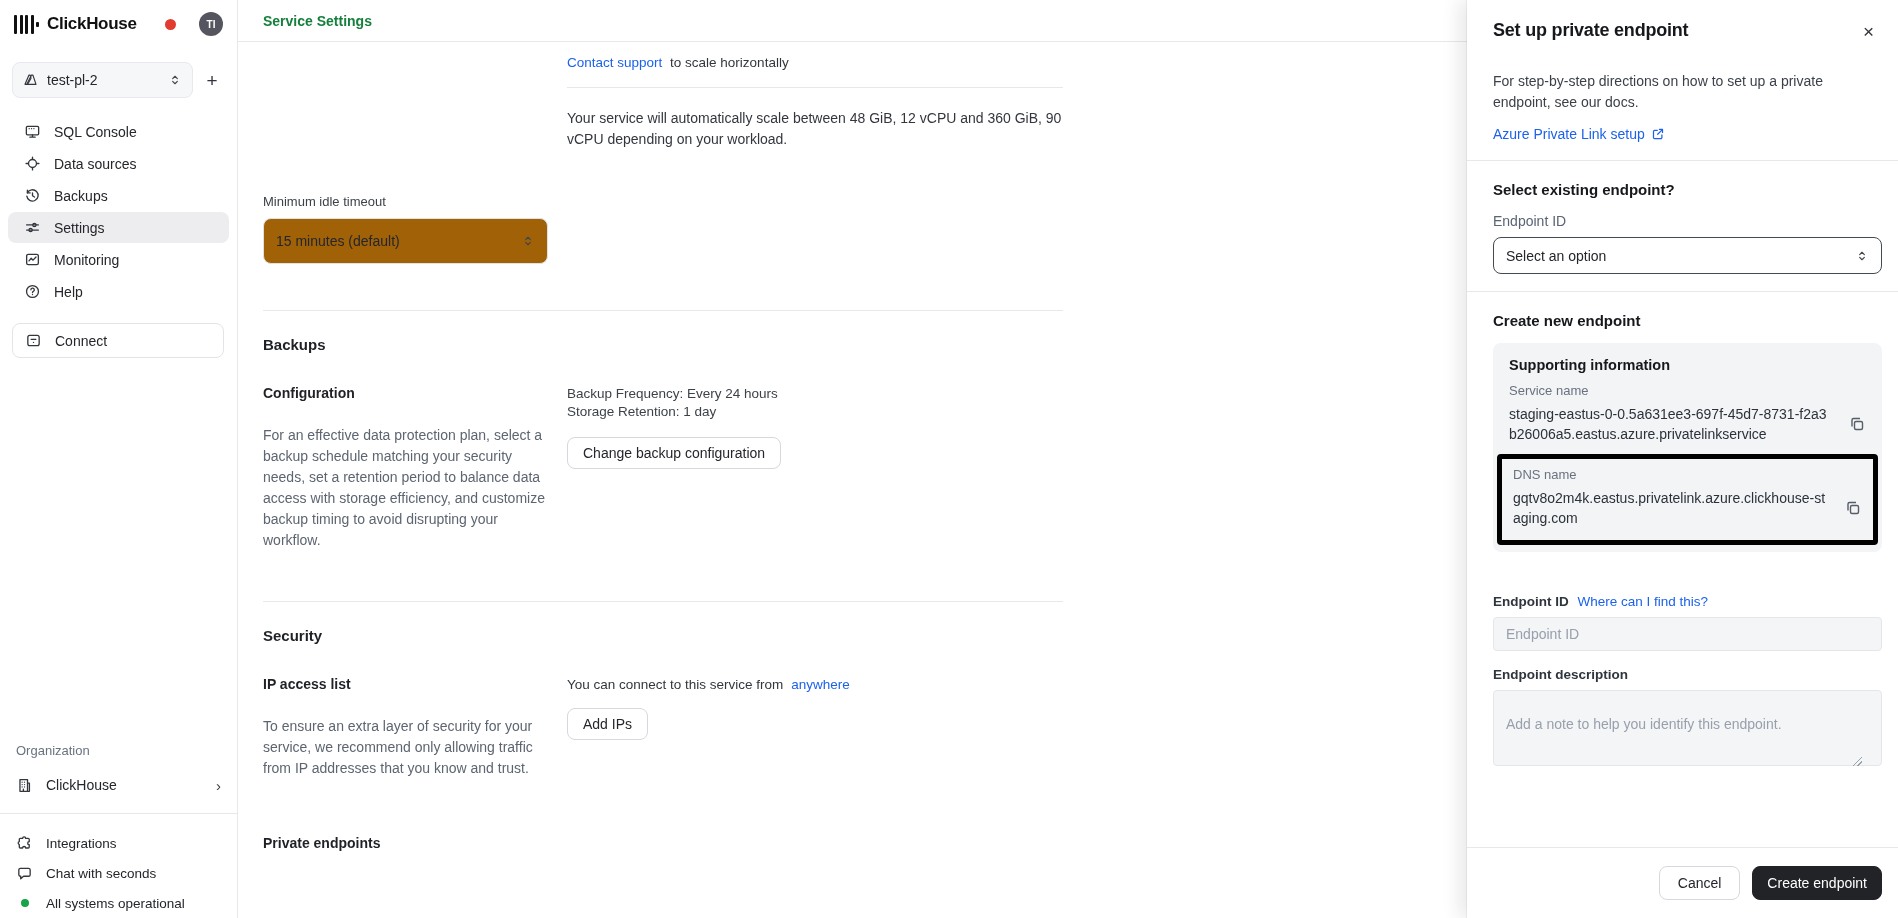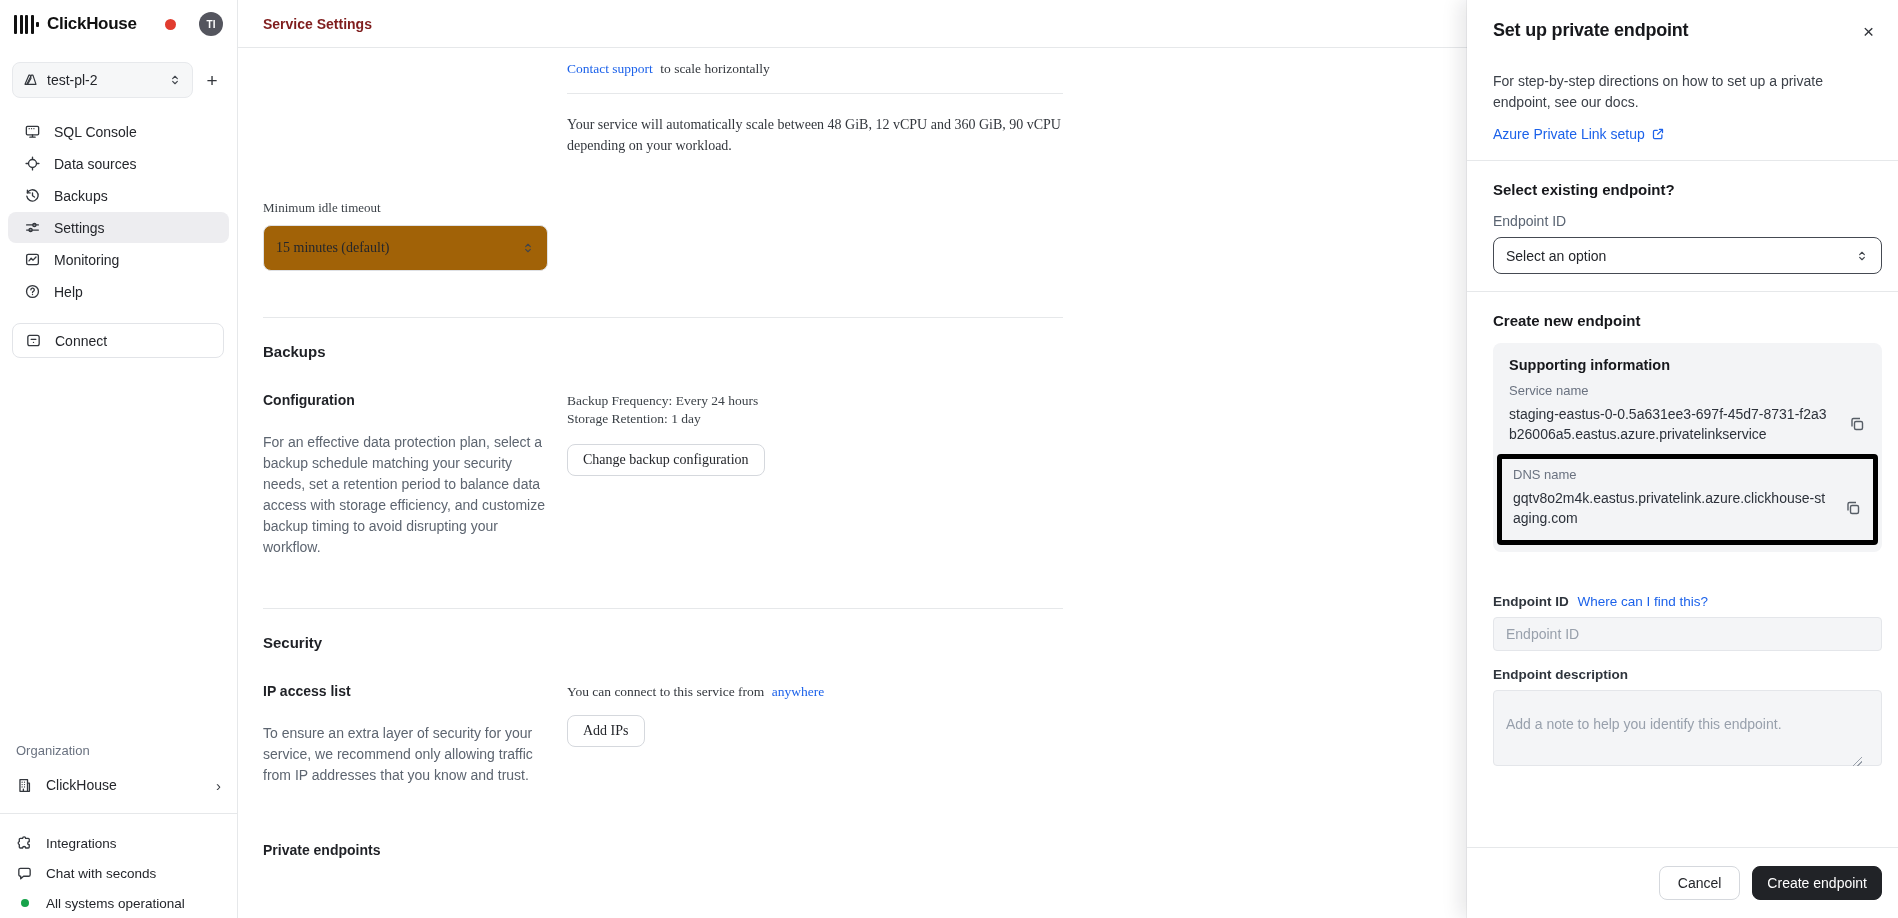--- a/index.html
+++ b/index.html
@@ -62,26 +62,26 @@
   .side-div { border-top:1px solid #e6e8ea; margin:13px 0 14px 0; }
   .foot-item {
     display:flex; align-items:center; gap:13px; height:30px; padding:0 16px;
     font-size:13.5px; color:#24262b; cursor:pointer;
   }
   .green-dot { width:8px; height:8px; border-radius:50%; background:#17a34a; margin:0 4.5px; }
 
   
   .main { flex:1; height:100%; overflow:hidden; background:#fff; }
   .main-header {
-    height:48px; border-bottom:1px solid #e6e8ea; display:flex; align-items:center;
-    padding-left:25px; font-size:14px; font-weight:700; color:#7f1d1d;
+    height:42px; border-bottom:1px solid #e6e8ea; display:flex; align-items:center;
+    padding-left:25px; font-size:14px; font-weight:700; color:#15803d;
   }
   .content { padding:10px 0 0 25px; }
   .row { display:grid; grid-template-columns:285px 496px; column-gap:19px; }
-  .rcol { max-width:496px;font-family:Liberation Serif, serif; }
+  .rcol { max-width:496px; }
   .muted-p { font-size:14px; line-height:21px; color:#5d6570; }
   .dark-p { font-size:14px; line-height:21px; color:#33373d; }
   .sub-title { font-size:14px; font-weight:700; color:#1f2126; }
   .link { color:#1c62ea; cursor:pointer; text-decoration:none; }
   .content-div { border-top:1px solid #e6e8ea; }
   .span-div { border-top:1px solid #e6e8ea; width:800px; }
   .section-title { font-size:15px; font-weight:700; color:#1f2126; }
   .field-label-sm { font-size:13px; color:#3c4248; }
   .select-box {
     height:46px; background:#a16207; border:1px solid #dfe1e5; border-radius:8px;

